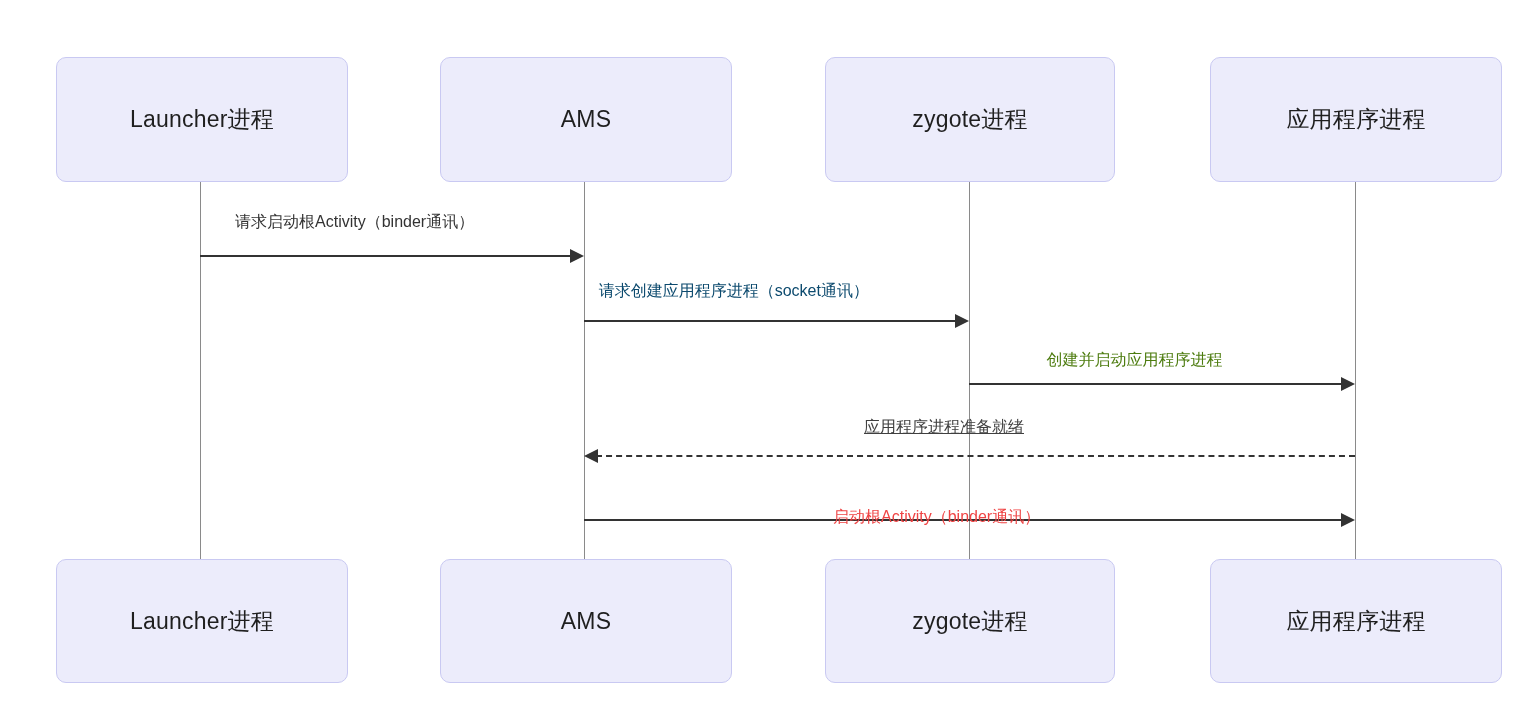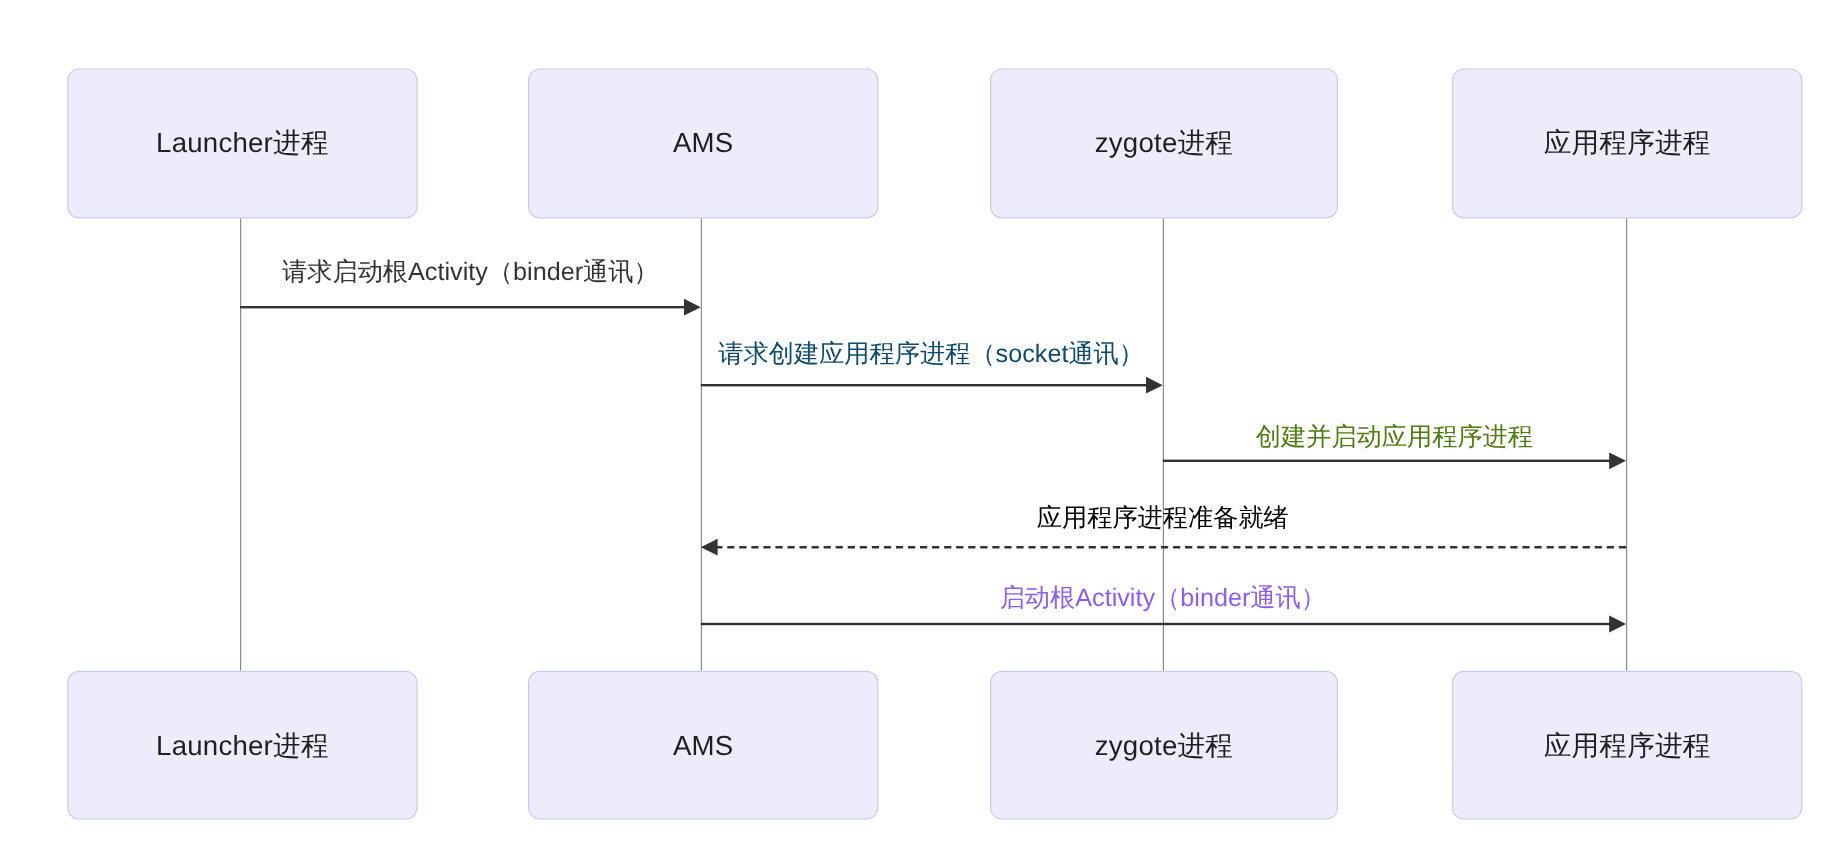--- a/index.html
+++ b/index.html
@@ -58,21 +58,21 @@
     border-left: 14px solid #333333;
   }
   .arrowhead.left {
     border-top: 7px solid transparent;
     border-bottom: 7px solid transparent;
     border-right: 14px solid #333333;
   }
   .msg-label {
     position: absolute;
     color: #333333;
-    font-size: 21px;
+    font-size: 16px;
     white-space: nowrap;
     text-align: center;
     z-index: 4;
   }
 </style>
 </head>
 <body>
 
 <div id="canvas">
     <div class="lifeline" style="left: 200px; top: 182px; height: 377px; background: rgb(138, 138, 138);"></div>
@@ -107,17 +107,17 @@
     <div class="arrowhead right" style="top: 249px; left: 570px; border-left-color: rgb(51, 51, 51);"></div>
     <div class="msg-label" style="top: 212px; left: 235.055px; width: auto; color: rgb(51, 51, 51);">请求启动根Activity（binder通讯）</div>
     <div class="msg-line" style="top: 320px; border-top-color: rgb(51, 51, 51); left: 584px; width: 373px;"></div>
     <div class="arrowhead right" style="top: 314px; left: 955px; border-left-color: rgb(51, 51, 51);"></div>
     <div class="msg-label" style="top: 281px; left: 598.648px; width: auto; color: #0c4a6e;">请求创建应用程序进程（socket通讯）</div>
     <div class="msg-line" style="top: 383px; border-top-color: rgb(51, 51, 51); left: 969px; width: 374px;"></div>
     <div class="arrowhead right" style="top: 377px; left: 1341px; border-left-color: rgb(51, 51, 51);"></div>
     <div class="msg-label" style="top: 350px; left: 1046.5px; width: auto; color: #4d7c0f;">创建并启动应用程序进程</div>
     <div class="msg-line dashed" style="top: 455px; border-top-color: rgb(51, 51, 51); left: 596px; width: 759px;"></div>
     <div class="arrowhead left" style="top: 449px; left: 584px; border-right-color: rgb(51, 51, 51);"></div>
-    <div class="msg-label" style="top: 417px; left: 864px; width: auto; color: #000000;">应用程序进程准备就绪</div>
+    <div class="msg-label" style="top: 417px; left: 864px; width: auto; color: #404040; text-decoration: underline;">应用程序进程准备就绪</div>
     <div class="msg-line" style="top: 519px; border-top-color: rgb(51, 51, 51); left: 584px; width: 759px;"></div>
     <div class="arrowhead right" style="top: 513px; left: 1341px; border-left-color: rgb(51, 51, 51);"></div>
-    <div class="msg-label" style="top: 484px; left: 833.055px; width: auto; color: #8b5cf6;">启动根Activity（binder通讯）</div>
+    <div class="msg-label" style="top: 507px; left: 833.055px; width: auto; color: #ef4444;">启动根Activity（binder通讯）</div>
   </div>
 
 </body></html>

